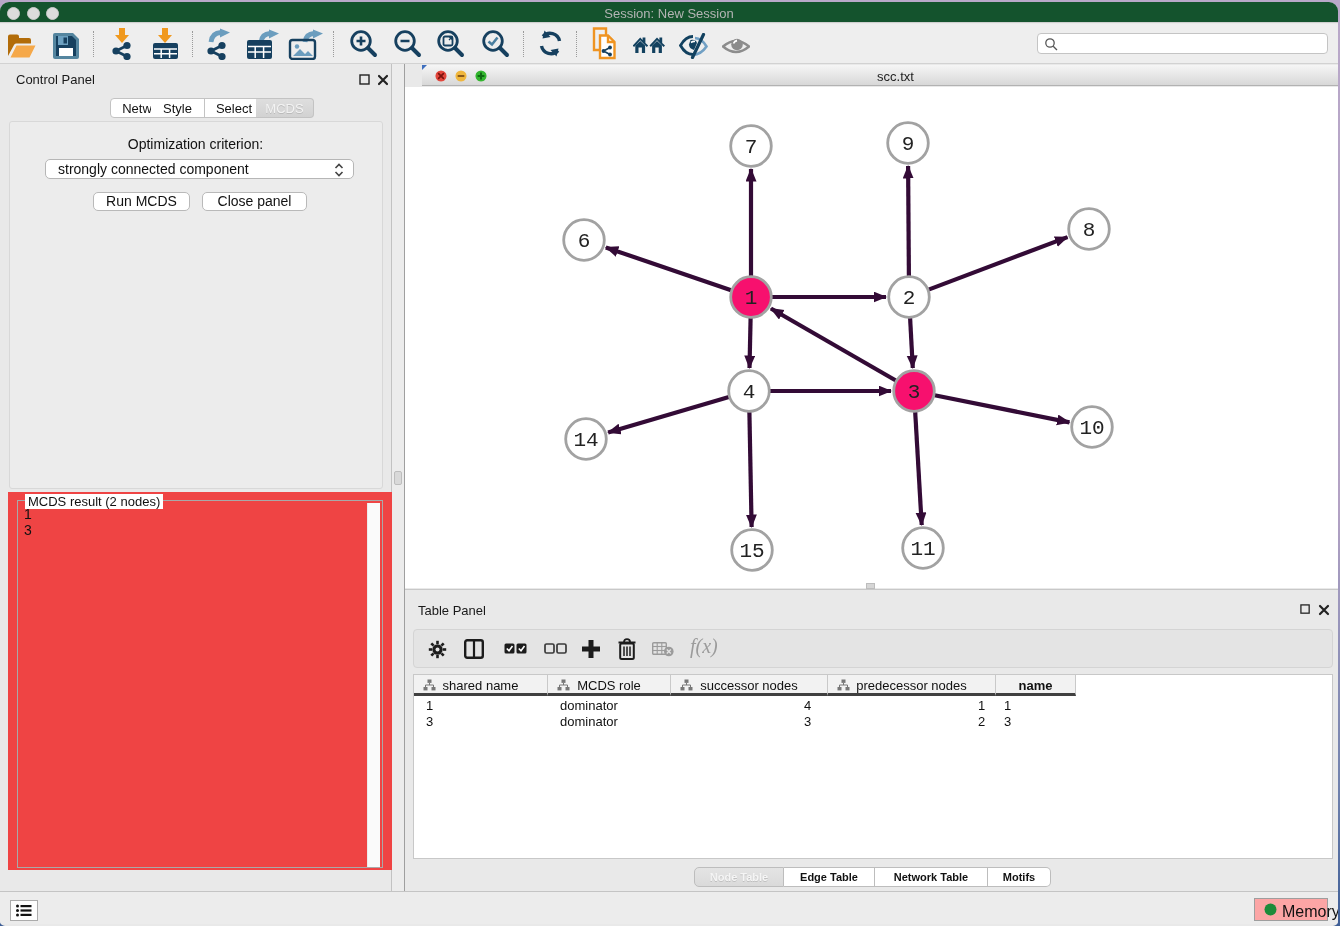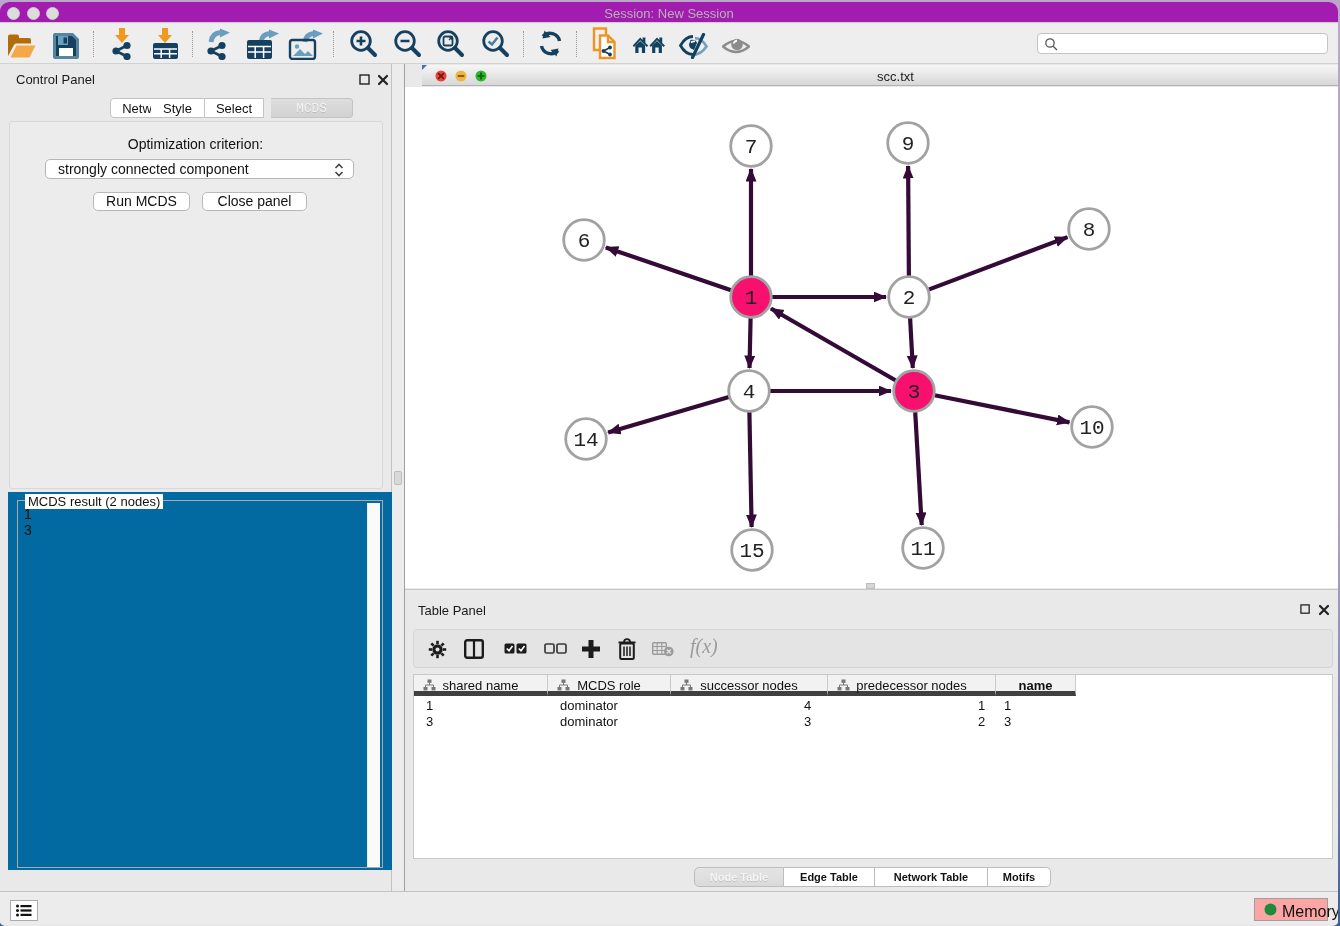--- a/index.html
+++ b/index.html
@@ -1,55 +1,55 @@
 <!DOCTYPE html>
 <html><head>
 <meta charset="utf-8">
 <style>
 * { margin:0; padding:0; box-sizing:border-box; }
 html,body { width:1340px; height:926px; overflow:hidden; }
 body { font-family:"Liberation Sans", sans-serif; background:linear-gradient(180deg,#b9a8c9 0%,#b3a2c4 55%,#7081ad 85%,#3e5e96 100%); position:relative; }
 #win { position:absolute; left:0; top:2px; width:1338px; height:924px; background:#e9e9e9; border-radius:9px 9px 5px 5px; overflow:hidden; }
 
-#titlebar { position:absolute; left:0; top:0; width:100%; height:21px; background:#a21caf; border-bottom:1px solid #cfcfcf; }
+#titlebar { position:absolute; left:0; top:0; width:100%; height:21px; background:#14532d; border-bottom:1px solid #cfcfcf; }
 .tl { position:absolute; top:5px; width:13px; height:13px; border-radius:50%; background:#dcdcdc; border:1px solid #c8c8c8; }
 #title-text { position:absolute; top:4px; width:100%; text-align:center; font-size:13px; color:#b4b4b4; }
 
 #toolbar { position:absolute; left:0; top:22px; width:100%; height:40px; background:#eeeeee; border-bottom:1px solid #d2d2d2; }
 .sep { position:absolute; top:7px; height:26px; width:0; border-left:1px dotted #9a9a9a; }
 .ticon { position:absolute; top:29px; }
 #searchbox { position:absolute; left:1037px; top:9px; width:291px; height:21px; background:#fff; border:1px solid #c4c4c4; border-radius:4px; }
 #searchbox svg { position:absolute; left:6px; top:3px; }
 
 #cpanel { position:absolute; left:0; top:62px; width:392px; height:827px; background:#e9e9e9; border-right:1px solid #c2c2c2; }
 #cp-title { position:absolute; left:16px; top:8px; font-size:13px; color:#1a1a1a; }
 .wbtn { position:absolute; top:10px; }
 #cp-tabs { position:absolute; left:79px; top:34px; height:20px; }
 .tab { position:absolute; top:0; height:20px; background:#ffffff; border:1px solid #c3c3c3; font-size:13px; color:#111; text-align:center; line-height:19px; }
 #cp-content { position:absolute; left:9px; top:57px; width:374px; height:368px; background:#ececec; border:1px solid #d8d8d8; border-radius:3px; }
 #opt-label { position:absolute; left:0; top:72px; width:100%; text-align:center; font-size:14px; color:#111; }
 #dropdown { position:absolute; left:45px; top:95px; width:309px; height:20px; background:#fff; border:1px solid #b6b6b6; border-radius:5px; font-size:14px; color:#111; line-height:18px; padding-left:12px; }
 .btn { position:absolute; top:128px; height:19px; background:#fff; border:1px solid #b9b9b9; border-radius:5px; font-size:14px; color:#111; text-align:center; line-height:17px; }
-#result-panel { position:absolute; left:8px; top:428px; width:384px; height:378px; background:#0369a1; }
+#result-panel { position:absolute; left:8px; top:428px; width:384px; height:378px; background:#ef4444; }
 #fieldset { position:absolute; left:9px; top:8px; width:366px; height:368px; border:1px solid #a9a9a9; }
 #fs-legend { position:absolute; left:7px; top:-7px; background:#fff; padding:0 3px; font-size:13px; color:#111; }
 #fs-scroll { position:absolute; right:2px; top:2px; width:13px; height:364px; background:#fafafa; border-left:1px solid #ececec; }
 .fs-item { position:absolute; left:6px; font-size:14px; color:#111; }
 
 #netwin { position:absolute; left:405px; top:63px; width:935px; height:524px; }
 #net-titlebar { position:absolute; left:17px; top:0; width:100%; height:21px; background:linear-gradient(#f6f6f6,#d8d8d8); border-bottom:1px solid #b2b2b2; }
 #net-title { position:absolute; top:4px; left:6px; width:100%; text-align:center; font-size:13px; color:#222; }
 .mbtn { position:absolute; top:5px; width:12px; height:12px; border-radius:50%; }
 #net-canvas { position:absolute; left:0; top:22px; width:935px; height:501px; background:#fff; }
 
 #tpanel { position:absolute; left:405px; top:587px; width:935px; height:302px; background:#e9e9e9; border-top:1px solid #c8c8c8; }
 #tp-title { position:absolute; left:13px; top:13px; font-size:13px; color:#1a1a1a; }
 #tp-toolbar { position:absolute; left:8px; top:39px; width:920px; height:39px; background:#e4e4e4; border:1px solid #d4d4d4; border-radius:4px; }
 #tp-table { position:absolute; left:8px; top:84px; width:920px; height:185px; background:#fff; border:1px solid #c8c8c8; }
-.th { position:absolute; top:0; height:21px; background:#f2f2f2; border-right:1px solid #c9c9c9; border-bottom:5px solid #404040; font-size:13px; color:#111; }
+.th { position:absolute; top:0; height:21px; background:#f2f2f2; border-right:1px solid #c9c9c9; border-bottom:3px solid #404040; font-size:13px; color:#111; }
 .th span { display:block; text-align:center; line-height:21px; }
 .treeic { position:absolute; left:9px; top:4px; }
 .td { position:absolute; font-size:13px; color:#111; }
 #tp-tabs { position:absolute; left:289px; top:277px; height:20px; }
 .btab { position:absolute; top:0; height:20px; border:1px solid #bdbdbd; background:#fff; font-size:11px; font-weight:bold; color:#111; text-align:center; line-height:19px; }
 
 #statusbar { position:absolute; left:0; top:889px; width:1338px; height:33px; background:#ececec; border-top:1px solid #c4c4c4; }
 #listbtn { position:absolute; left:10px; top:8px; width:28px; height:21px; background:#fdfdfd; border:1px solid #ababab; }
 #membtn { position:absolute; left:1254px; top:6px; width:74px; height:23px; background:#fca5a5; border:1px solid #9e9e9e; font-size:16px; color:#111; }
 #divider { position:absolute; left:392px; top:62px; width:13px; height:827px; background:#ececec; border-right:1px solid #9f9f9f; }
@@ -217,21 +217,21 @@
     <svg class="wbtn" style="left:359px" width="12" height="12" viewBox="0 0 12 12">
         <rect x="1" y="1" width="9" height="9" fill="none" stroke="#222" stroke-width="1.4"></rect>
       </svg>
     <svg class="wbtn" style="left:377px" width="12" height="12" viewBox="0 0 12 12">
         <path d="M2 2 L10 10 M10 2 L2 10" stroke="#222" stroke-width="2.2" stroke-linecap="round"></path>
       </svg>
     <div id="cp-tabs">
       <div class="tab" style="left:0; width:72px; border-radius:4px 0 0 4px;margin-left:31px;">Network</div>
       <div class="tab" style="left:72px; width:54px; border-left:none;">Style</div>
       <div class="tab" style="left:126px; width:59px; border-left:none;">Select</div>
-      <div class="tab" style="left:192px; width:82px; border-left:none; border-radius:0 4px 4px 0; background:linear-gradient(#dedede,#d2d2d2); color:#f3f3f3; text-shadow:0 1px 0 #bbb;font-family:Liberation Mono, monospace;">MCDS</div>
+      <div class="tab" style="left:177px; width:58px; border-left:none; border-radius:0 4px 4px 0; background:linear-gradient(#dedede,#d2d2d2); color:#f3f3f3; text-shadow:0 1px 0 #bbb;">MCDS</div>
     </div>
     <div id="cp-content"></div>
     <div id="dropdown">strongly connected component
       <svg style="position:absolute; right:9px; top:3px;" width="10" height="14" viewBox="0 0 10 14">
           <path d="M1.5 5 L5 1.5 L8.5 5" fill="none" stroke="#444" stroke-width="1.6"></path>
           <path d="M1.5 9 L5 12.5 L8.5 9" fill="none" stroke="#444" stroke-width="1.6"></path>
         </svg>
     </div>
     <div id="opt-label">Optimization criterion:</div>
     <div class="btn" style="left:93px; width:97px;">Run MCDS</div>

